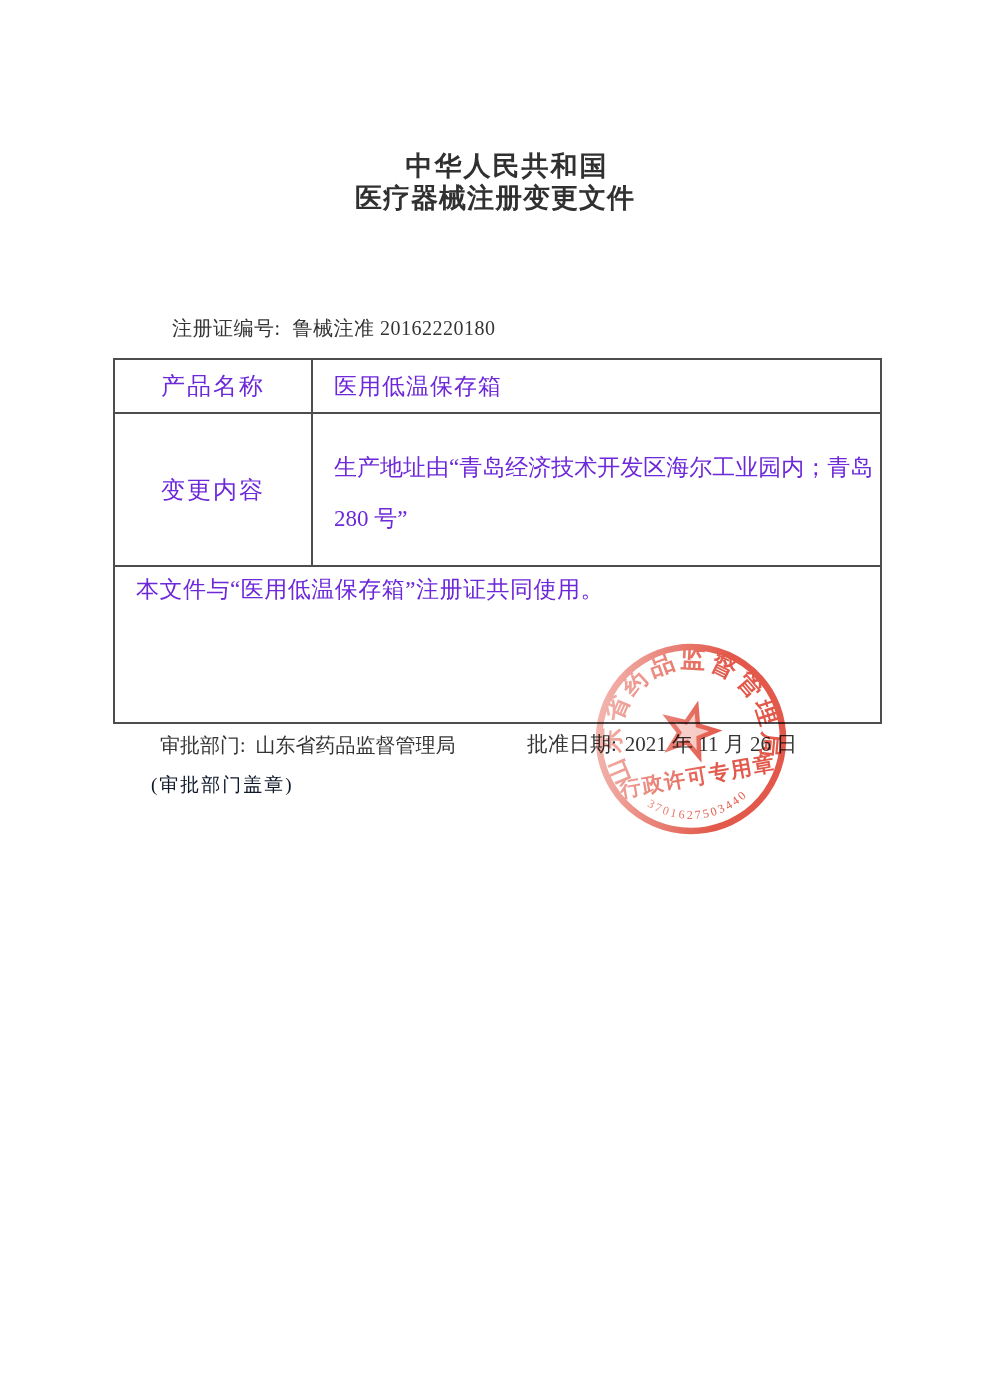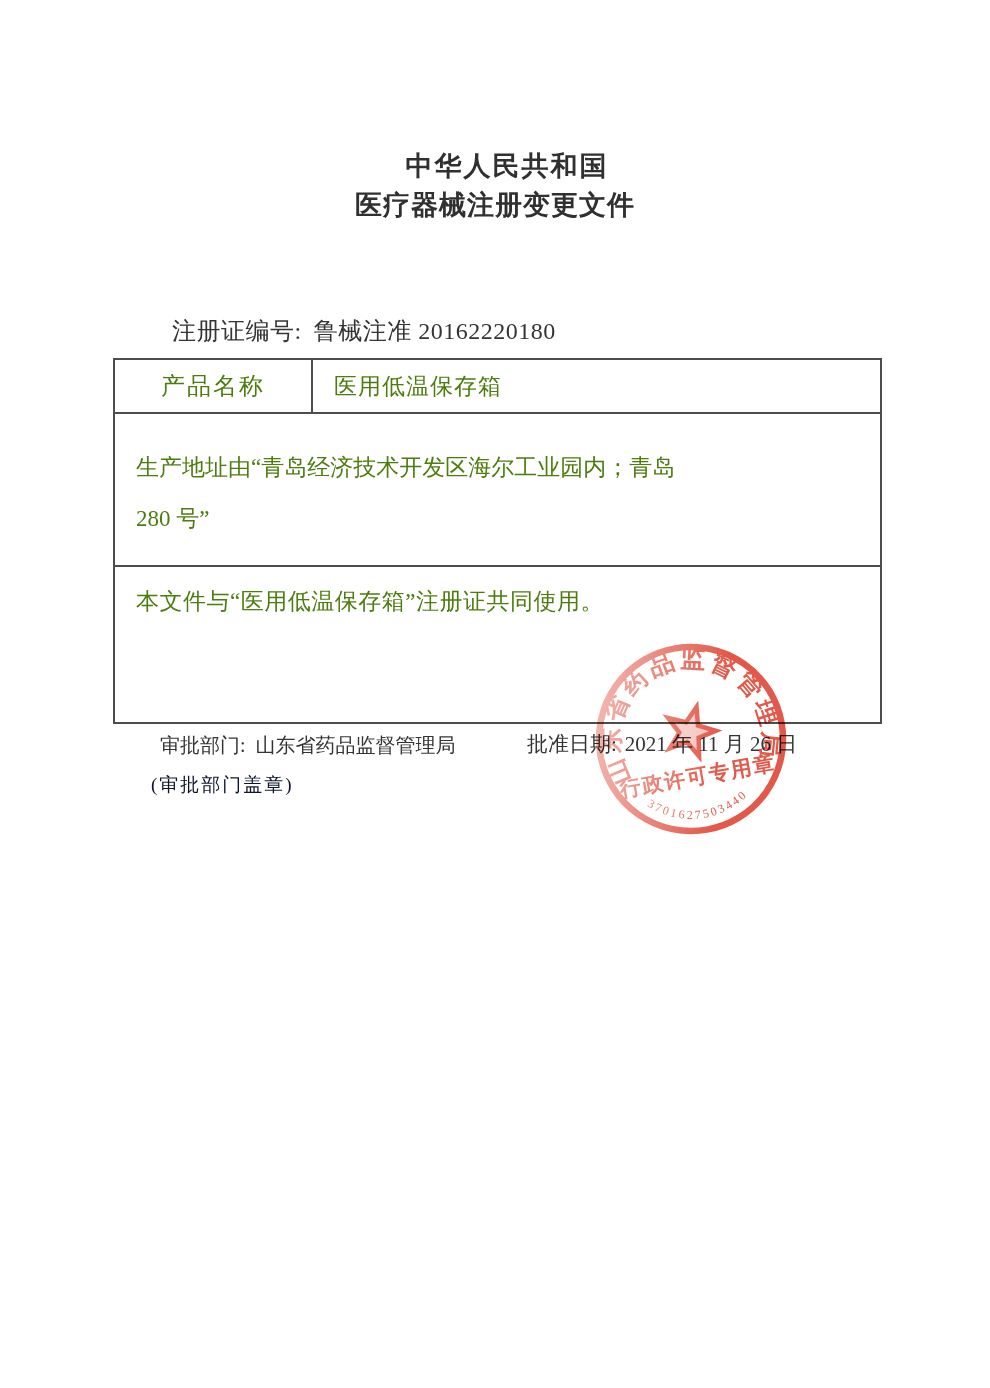--- a/index.html
+++ b/index.html
@@ -31,29 +31,29 @@
   .title-line1 {
     font-size: 27px;
     line-height: 30px;
     letter-spacing: 2px;
     padding-left: 24px;
   }
   .title-line2 {
     font-size: 27px;
     line-height: 30px;
     letter-spacing: 1px;
-    margin-top: 9px;
+    margin-top: 2px;
   }
 
   
   .reg-line {
     position: absolute;
     top: 315px;
     left: 172px;
-    font-size: 24px;
+    font-size: 20px;
     letter-spacing: 0.5px;
     color: #343434;
   }
   .reg-label { margin-right: 12px; }
 
   
   .doc-table {
     position: absolute;
     left: 113px;
     top: 358px;
@@ -65,36 +65,36 @@
   .t-row + .t-row { border-top: 2px solid #4d4d4d; }
   .t-label {
     flex: 0 0 196px;
     width: 196px;
     border-right: 2px solid #4d4d4d;
     display: flex;
     align-items: center;
     justify-content: center;
     font-size: 24px;
     letter-spacing: 2px;
-    color: #4d7c0f;
+    color: #6d28d9;
   }
   .t-value {
     flex: 1;
     padding-left: 21px;
     padding-right: 10px;
     font-size: 23px;
-    color: #4d7c0f;
+    color: #6d28d9;
   }
   .row-1 { height: 52px; }
   .row-1 .t-value { display: flex; align-items: center; letter-spacing: 1px; }
   .row-2 { height: 151px; }
   .row-2 .t-value { padding-top: 28px; }
   .row-2 .cell-line { display: block; line-height: 51px; white-space: nowrap; }
   .row-3 { height: 155px; }
-  .row-3 .t-value { padding-top: 20px; line-height: 30px; letter-spacing: 0.5px; }
+  .row-3 .t-value { padding-top: 8px; line-height: 30px; letter-spacing: 0.5px; }
 
   
   .approval-line {
     position: absolute;
     left: 160px;
     top: 732px;
     font-size: 20px;
     color: #343434;
   }
   .approval-line .lbl { margin-right: 10px; }
@@ -145,20 +145,21 @@
   <div class="reg-line">
     <span class="reg-label">注册证编号:</span><span>鲁械注准 20162220180</span>
   </div>
 
   <div class="doc-table">
     <div class="t-row row-1">
       <div class="t-label">产品名称</div>
       <div class="t-value">医用低温保存箱</div>
     </div>
     <div class="t-row row-2">
+      <div class="t-label">变更内容</div>
       <div class="t-value">
         <span class="cell-line">生产地址由“青岛经济技术开发区海尔工业园内；青岛</span>
         <span class="cell-line">280 号”</span>
       </div>
     </div>
     <div class="t-row row-3">
       <div class="t-value">本文件与“医用低温保存箱”注册证共同使用。</div>
     </div>
   </div>
 

